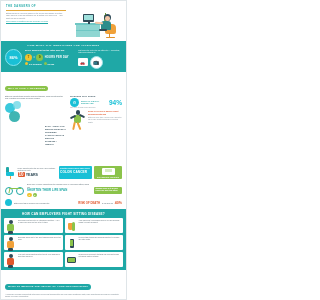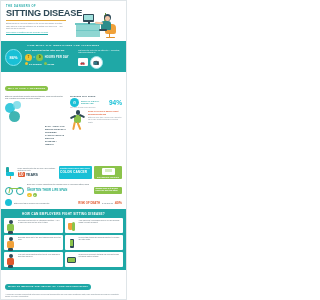--- a/index.html
+++ b/index.html
@@ -189,21 +189,20 @@
   .cta-body{font-size:1.7px;line-height:2.4px;color:#76858d;margin-top:1.5px;}
   .cta-link{font-size:1.7px;color:#1fa8a6;text-decoration:underline;margin-top:1.5px;display:block;}
 </style>
 </head>
 <body>
 
 <div class="page">
 
   <div class="header">
     <div class="kicker">THE DANGERS OF</div>
-    <div class="title">SITTING DISEASE</div>
     <div class="rule"></div>
     <div class="lede">
       <span>Sitting disease is a modern malady for the world's increasingly sedentary office workers. Learn why sitting all day is hurting your employees — and what you can do about it.</span>
       <span class="lnk">www.example.com/sitting-disease-workplace-wellness</span>
     </div>
 
     <div class="desk">
       <div class="dsk-top"></div>
       <div class="dsk-body"></div>
       <div class="dsk-line"></div>

